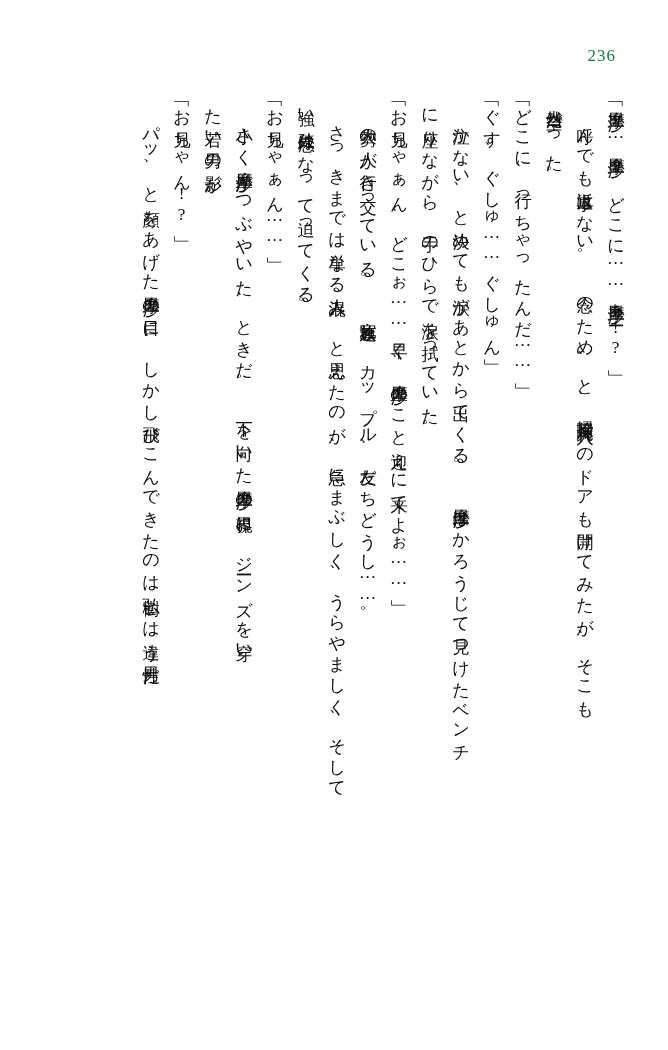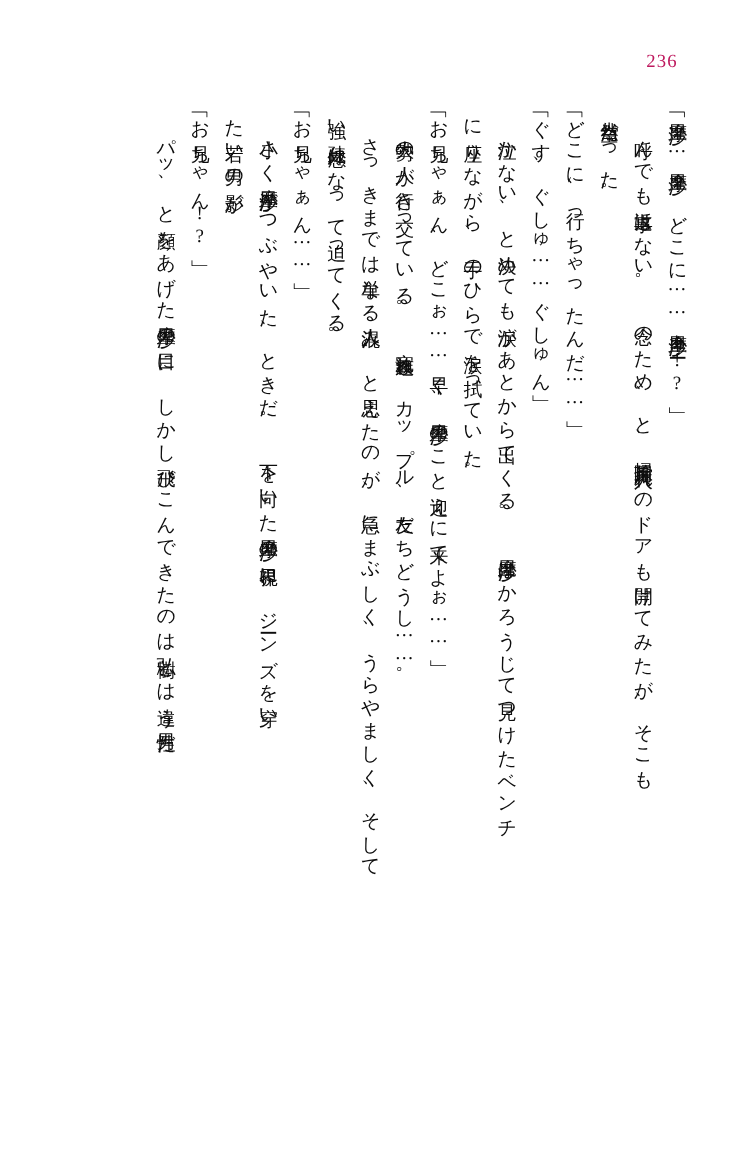--- a/index.html
+++ b/index.html
@@ -21,21 +21,21 @@
     height: 1050px;
     box-sizing: border-box;
     background: #ffffff;
   }
   .page-number {
     position: absolute;
     top: 46px;
     right: 52px;
     font-size: 17px;
     letter-spacing: 1px;
-    color: #be185d;
+    color: #15803d;
     font-family: "Liberation Serif", "DejaVu Serif", serif;
   }
   .body-text {
     position: absolute;
     top: 96px;
     right: 44px;
     left: 44px;
     bottom: 24px;
     display: flex;
     flex-direction: row-reverse;

